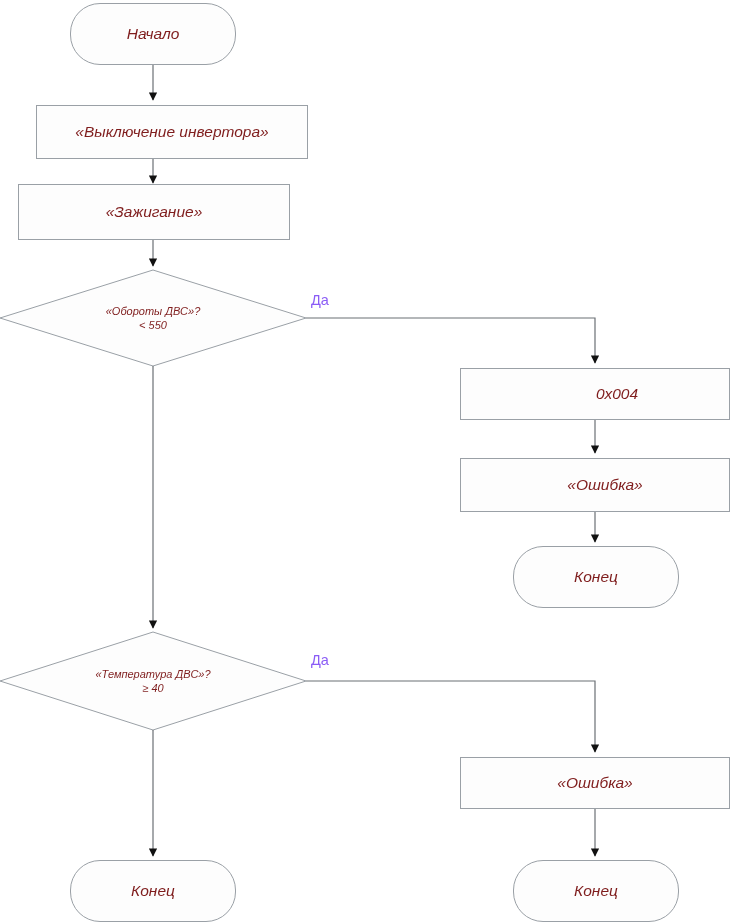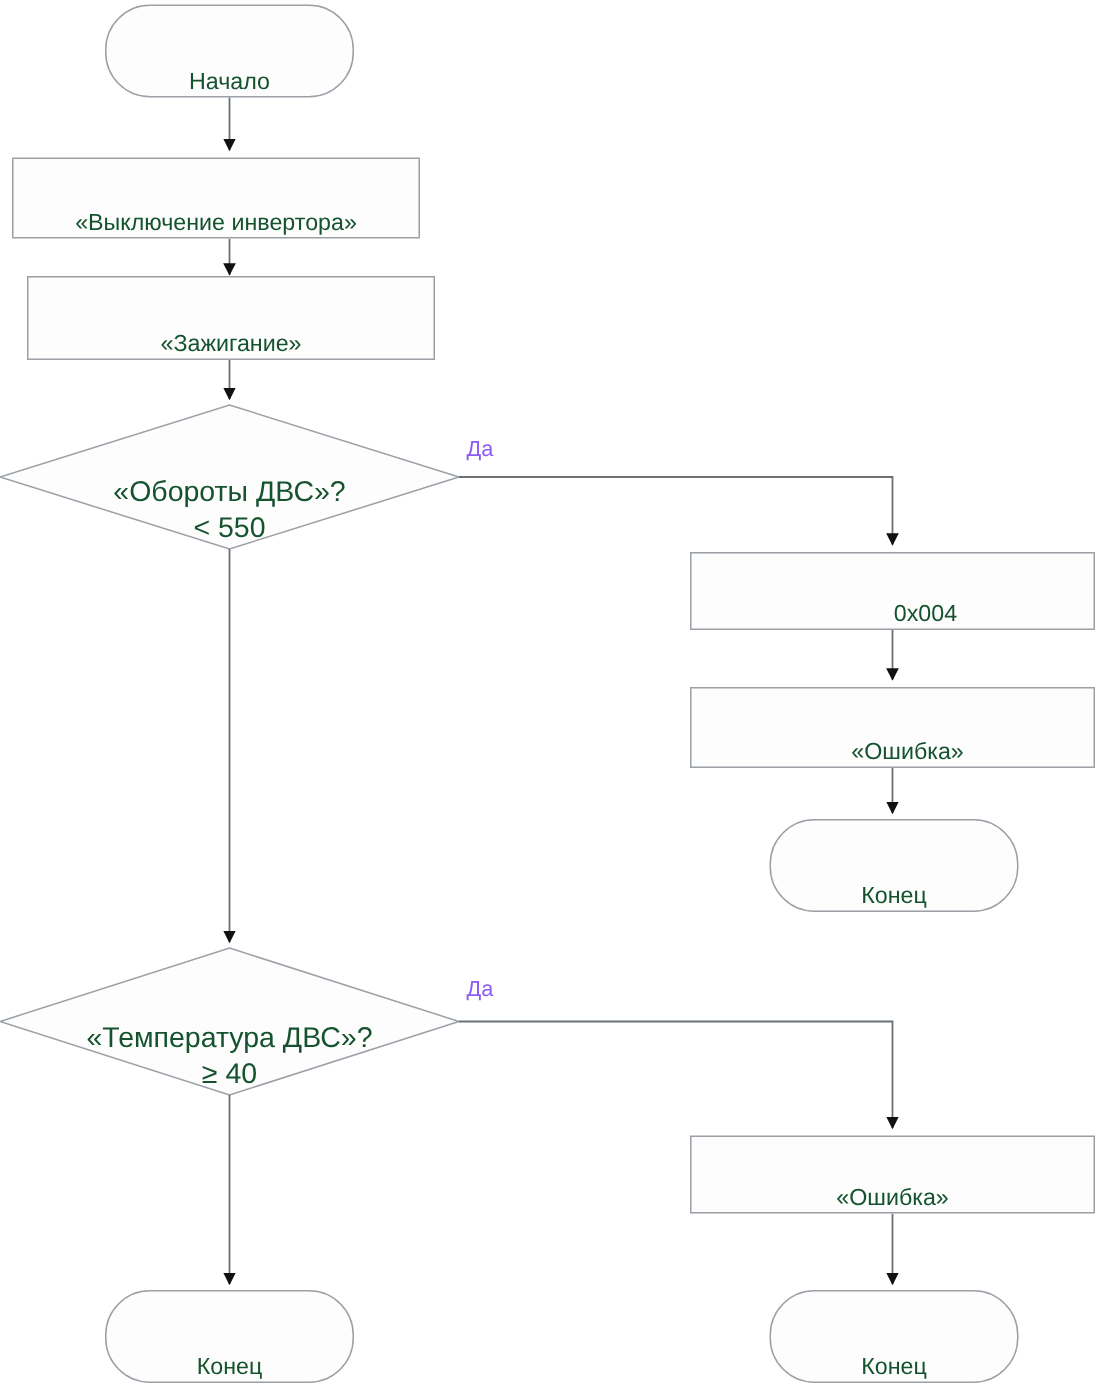--- a/index.html
+++ b/index.html
@@ -23,46 +23,47 @@
     left: 0;
     top: 0;
     width: 730px;
     height: 924px;
     pointer-events: none;
   }
   .node {
     position: absolute;
     box-sizing: border-box;
     display: flex;
-    align-items: flex-end;
+    align-items: center;
     justify-content: center;
     text-align: center;
-    color: #14532d;
+    color: #7f1d1d;
     font-size: 15.5px;
     line-height: 1.25;
     background: #fcfcfc;
     z-index: 2;
+    font-style: italic;
   }
   .node.process {
     border: 1px solid #9aa0a6;
     background: #fdfdfd;
   }
   .node.terminator {
     border: 1px solid #9aa0a6;
     border-radius: 30px;
     background: #fdfdfd;
   }
   .node.decision {
     border: none;
     background: transparent;
   }
   .node.decision .diamond-label {
     position: relative;
     z-index: 3;
-    font-size: 19px;
+    font-size: 11px;
     line-height: 1.3;
     white-space: nowrap;
   }
   .edge-label {
     position: absolute;
     font-size: 14.5px;
     color: #8b5cf6;
     z-index: 3;
     white-space: nowrap;
   }
@@ -103,21 +104,21 @@
 
     <path d="M 595 809 L 595 856" stroke="#6b7075" stroke-width="1.2" fill="none" marker-end="url(#arrow)"></path>
 
     <path d="M 153 730 L 153 856" stroke="#6b7075" stroke-width="1.2" fill="none" marker-end="url(#arrow)"></path>
   </svg>
 
   <div class="node terminator" style="left:70px; top:3px; width:166px; height:62px;">
     <span>Начало</span>
   </div>
 
-  <div class="node process" style="left:8px; top:105px; width:272px; height:54px;">
+  <div class="node process" style="left:36px; top:105px; width:272px; height:54px;">
     <span>«Выключение инвертора»</span>
   </div>
 
   <div class="node process" style="left:18px; top:184px; width:272px; height:56px;">
     <span>«Зажигание»</span>
   </div>
 
   <div class="node decision" style="left:0px; top:270px; width:306px; height:96px;">
     <div class="diamond-label">
       <div>«Обороты ДВС»?</div>

